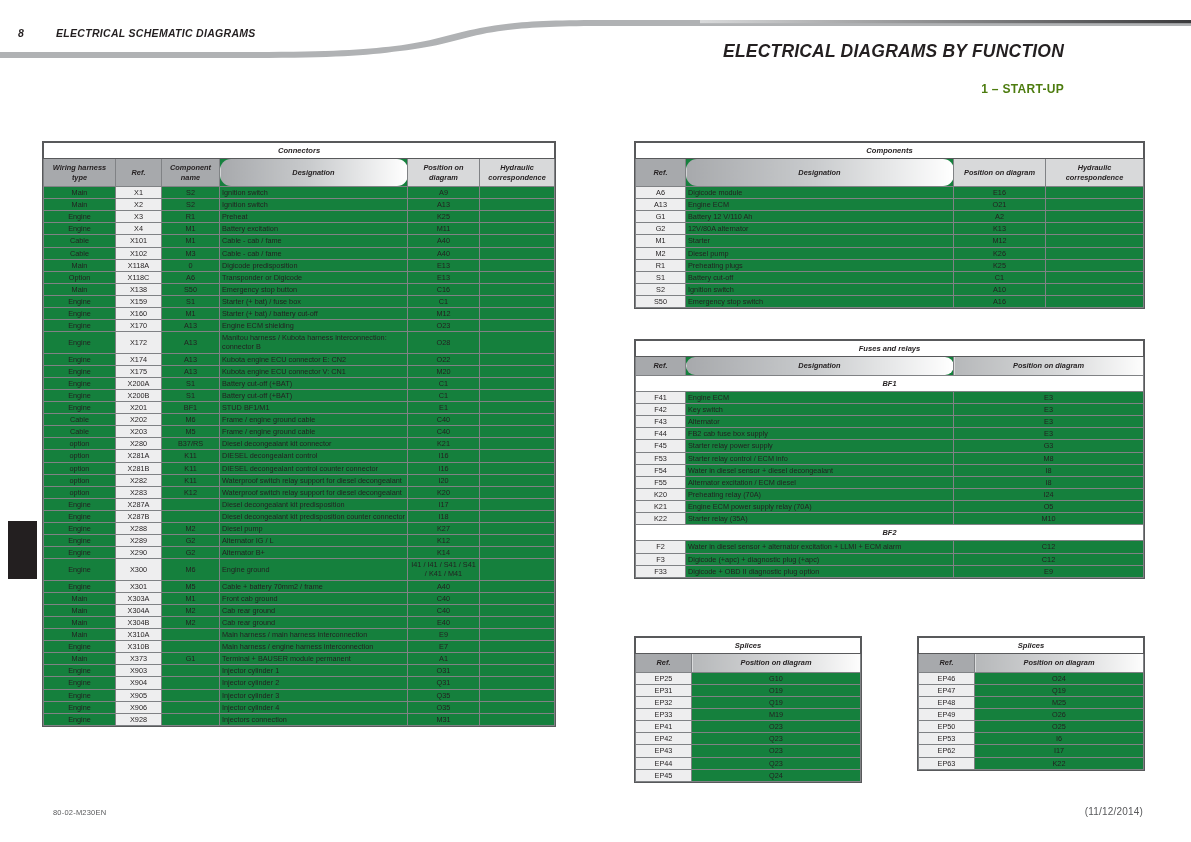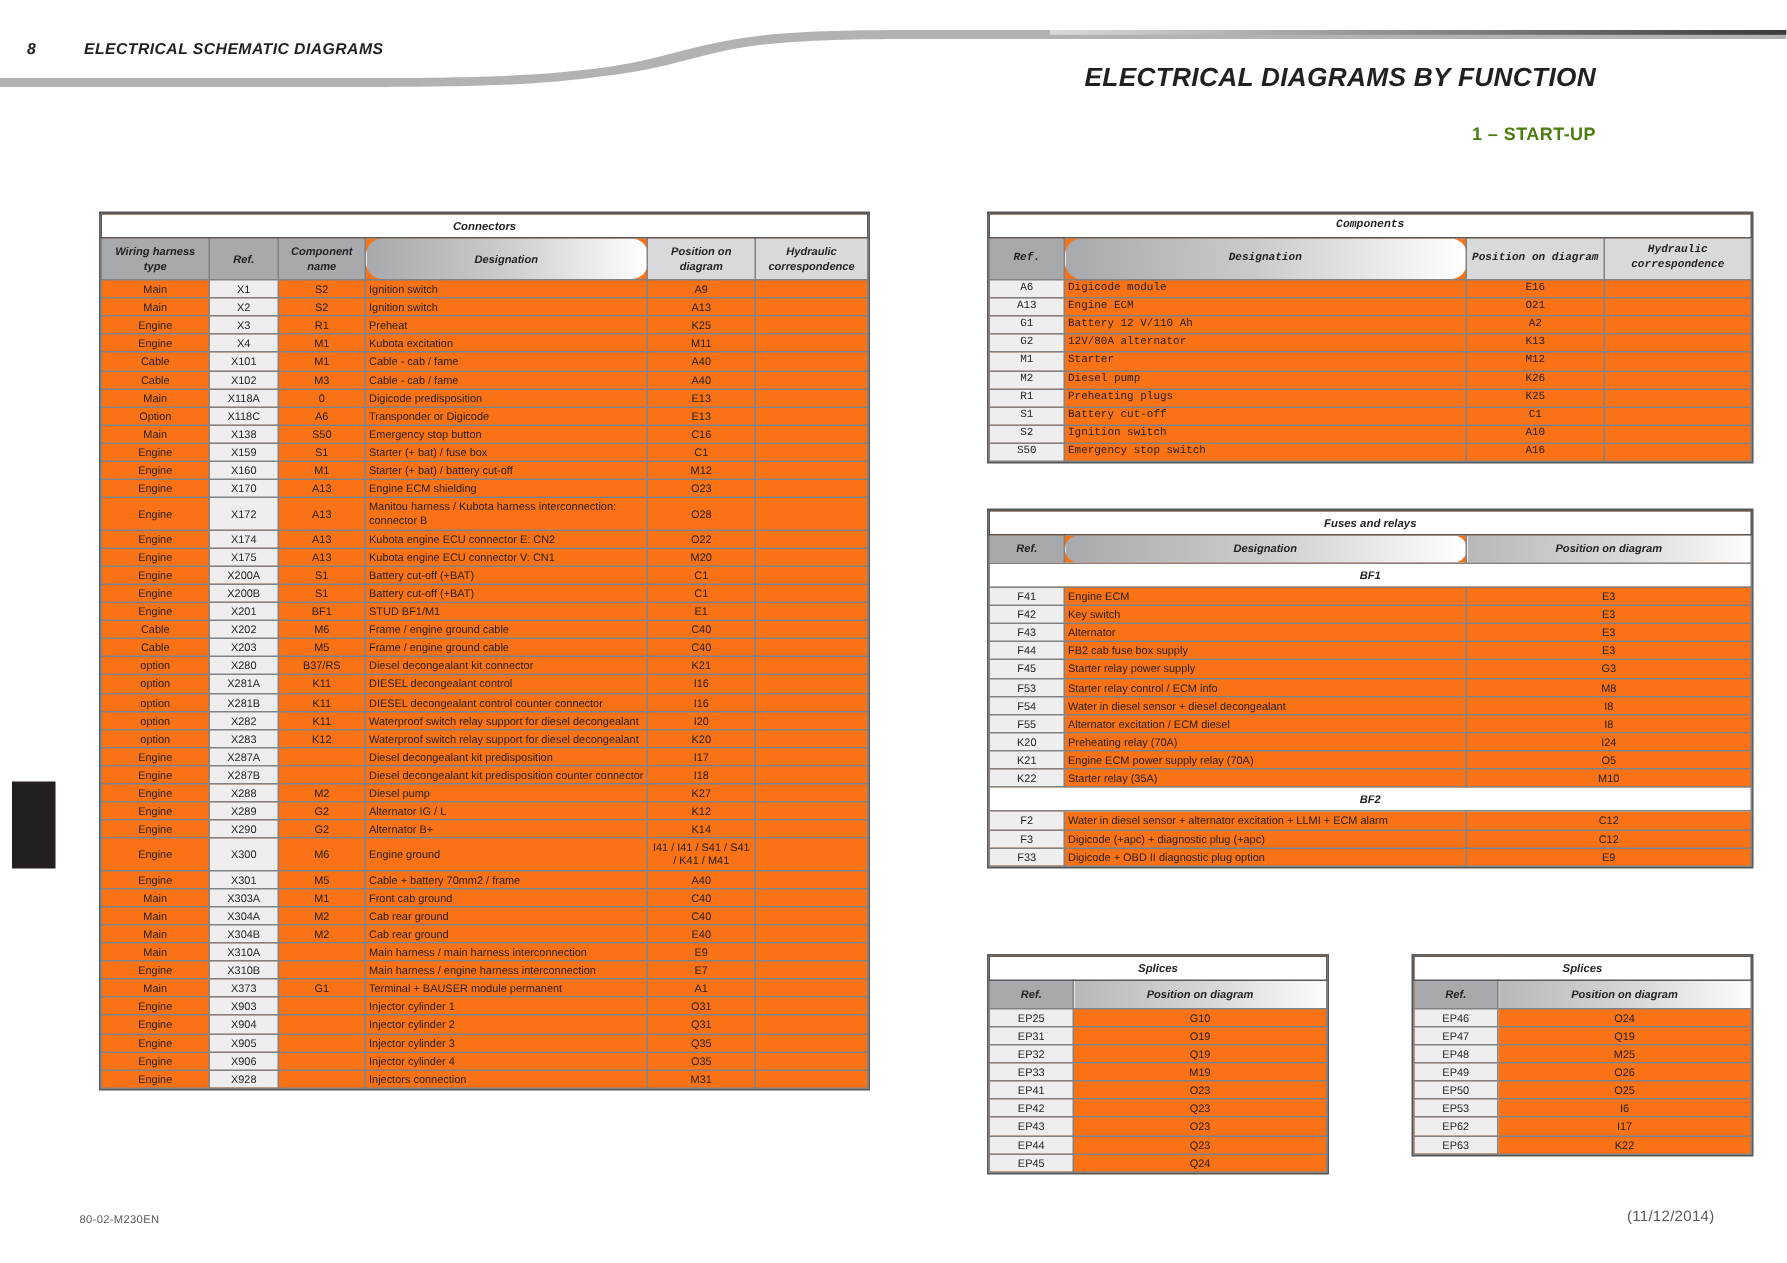--- a/index.html
+++ b/index.html
@@ -108,22 +108,21 @@
     letter-spacing: 0.2px;
   }
 
   
   .tbl {
     position: absolute;
     border-collapse: collapse;
     table-layout: fixed;
     font-size: 7.3px;
     color: #231f20;
-    background: #f97316;
-    margin-left: 24px;
+    background: #15803d;
   }
   .tbl td, .tbl th {
     border: 0.6px solid #808285;
     padding: 1px 2px;
     vertical-align: middle;
     font-weight: normal;
     line-height: 1.25;
   }
   .tbl .caption-row td {
     text-align: center;
@@ -170,21 +169,21 @@
     font-size: 7.4px;
     background: #ffffff;
     padding: 3px 2px;
   }
   .outer-frame {
     outline: 0.9px solid #58595b;
   }
 
   
   #connectors-table { left: 43px; top: 142px; width: 511px; }
-  #components-table { left: 635px; top: 142px; width: 508px; font-family: Liberation Mono, monospace; }
+  #components-table { left: 635px; top: 142px; width: 508px; }
   #fuses-table      { left: 635px; top: 340px; width: 508px; }
   #splices-table-1  { left: 635px; top: 637px; width: 225px; }
   #splices-table-2  { left: 918px; top: 637px; width: 225px; }
 </style>
 </head>
 <body>
 
 <div class="page-header">
   <svg class="header-swoosh" viewBox="0 0 1191 70" preserveAspectRatio="none">
     <path d="M0,52 L240,52 C330,52 360,50 395,46 C430,42 450,34 480,28
@@ -256,21 +255,21 @@
         <td class="ref-cell">X3</td>
         <td class="c-center">R1</td>
         <td class="c-left">Preheat</td>
         <td class="c-center">K25</td>
         <td class="c-center"></td>
       </tr>
       <tr>
         <td class="c-center">Engine</td>
         <td class="ref-cell">X4</td>
         <td class="c-center">M1</td>
-        <td class="c-left">Kubota excitation</td>
+        <td class="c-left">Battery excitation</td>
         <td class="c-center">M11</td>
         <td class="c-center"></td>
       </tr>
       <tr>
         <td class="c-center">Cable</td>
         <td class="ref-cell">X101</td>
         <td class="c-center">M1</td>
         <td class="c-left">Cable - cab / fame</td>
         <td class="c-center">A40</td>
         <td class="c-center"></td>

